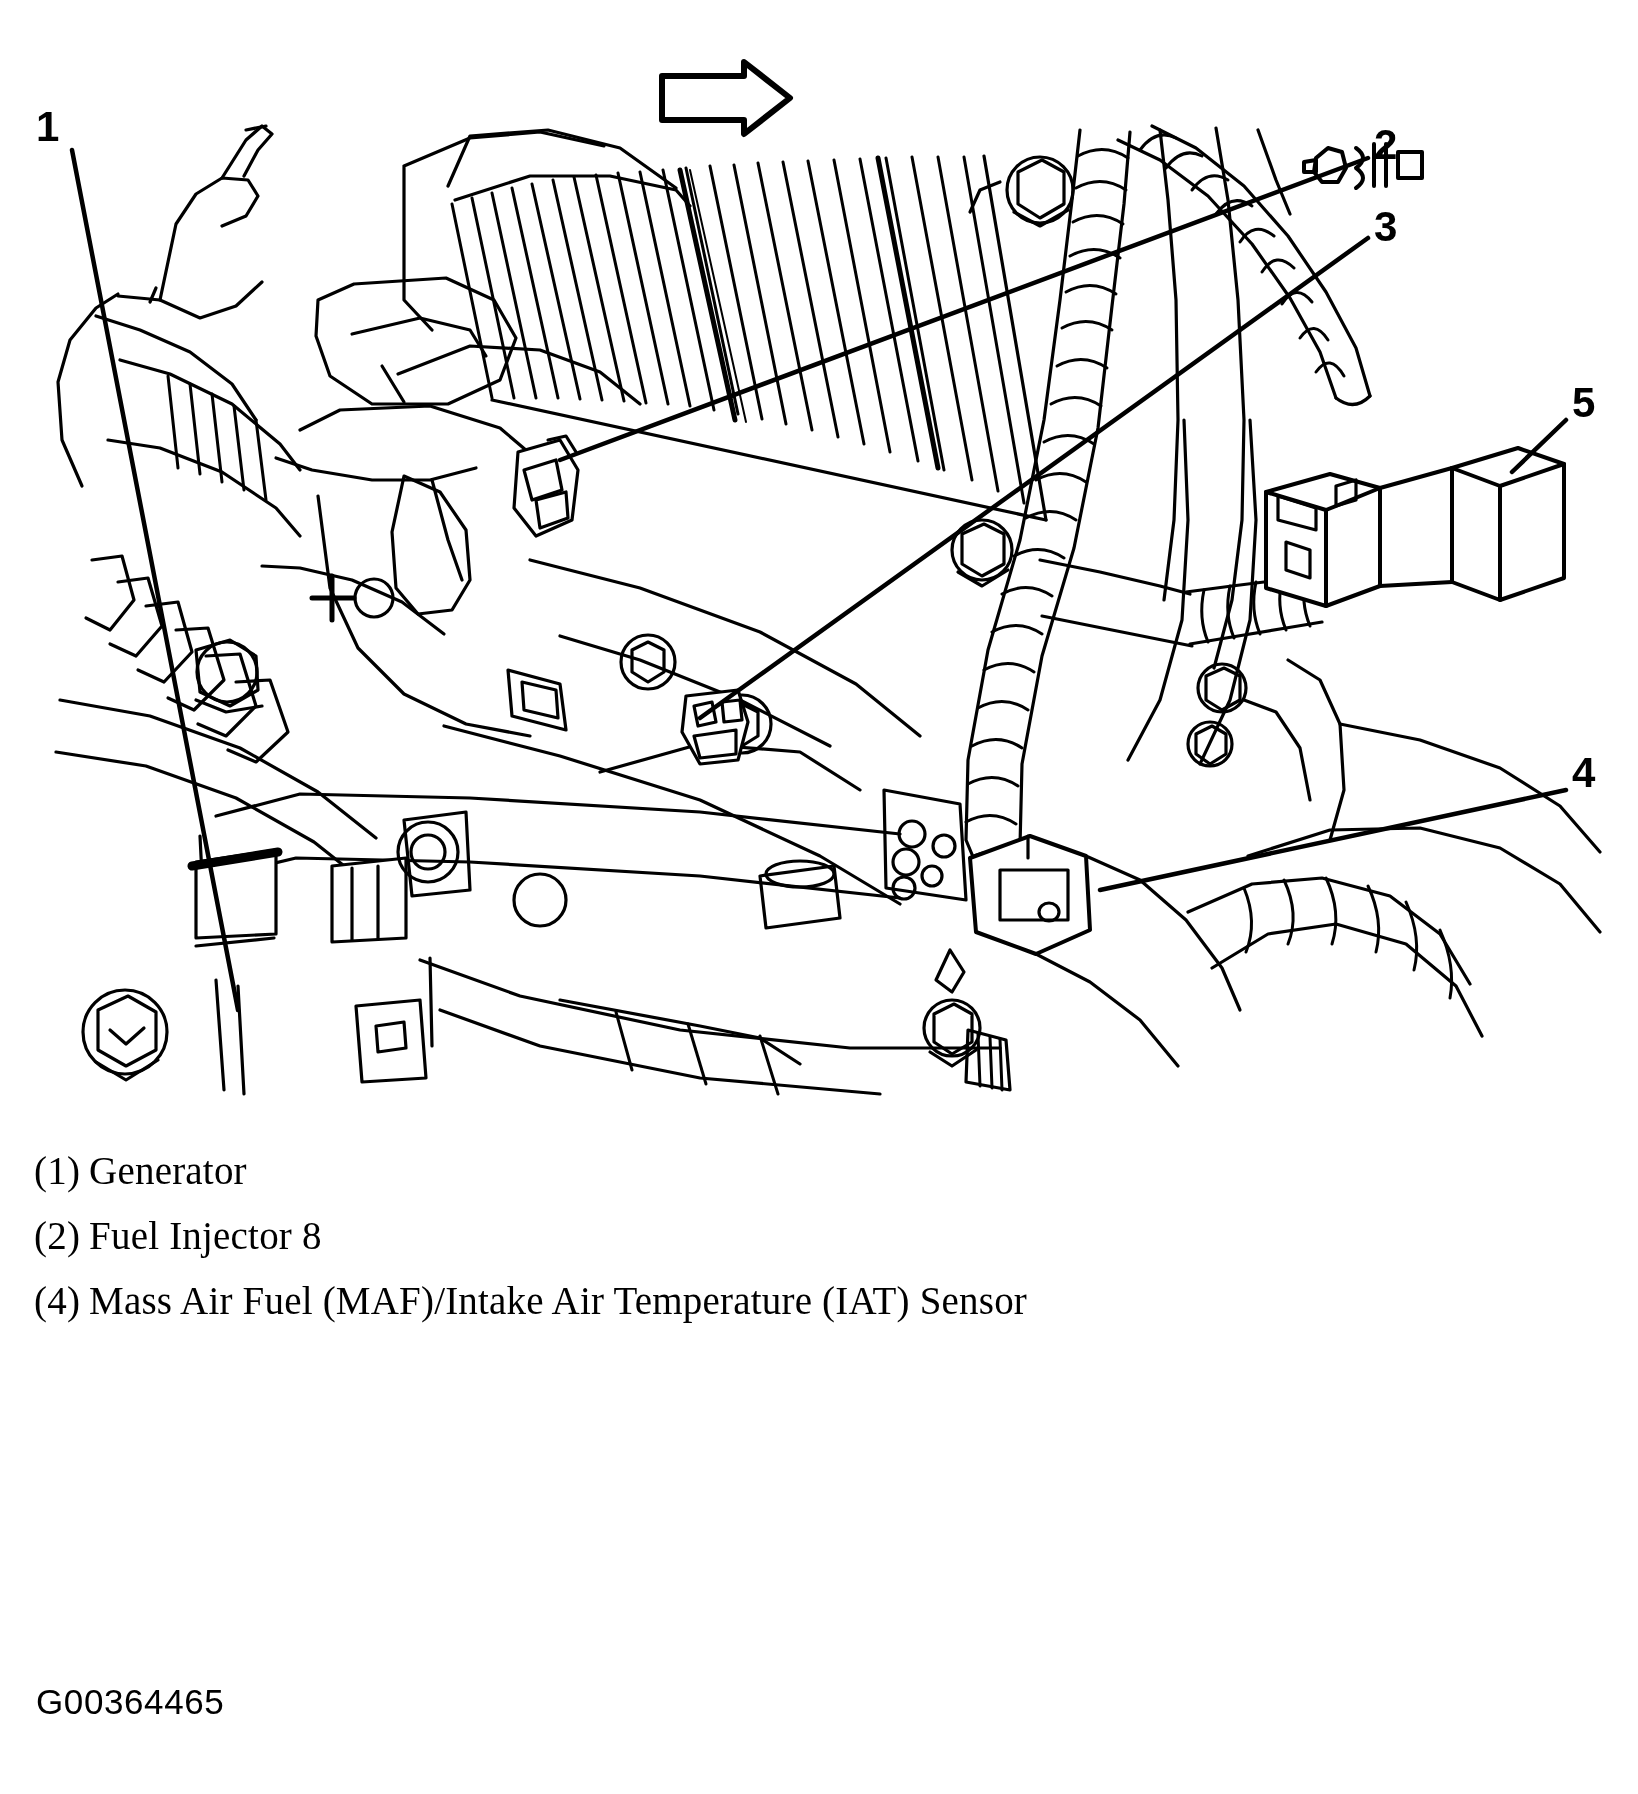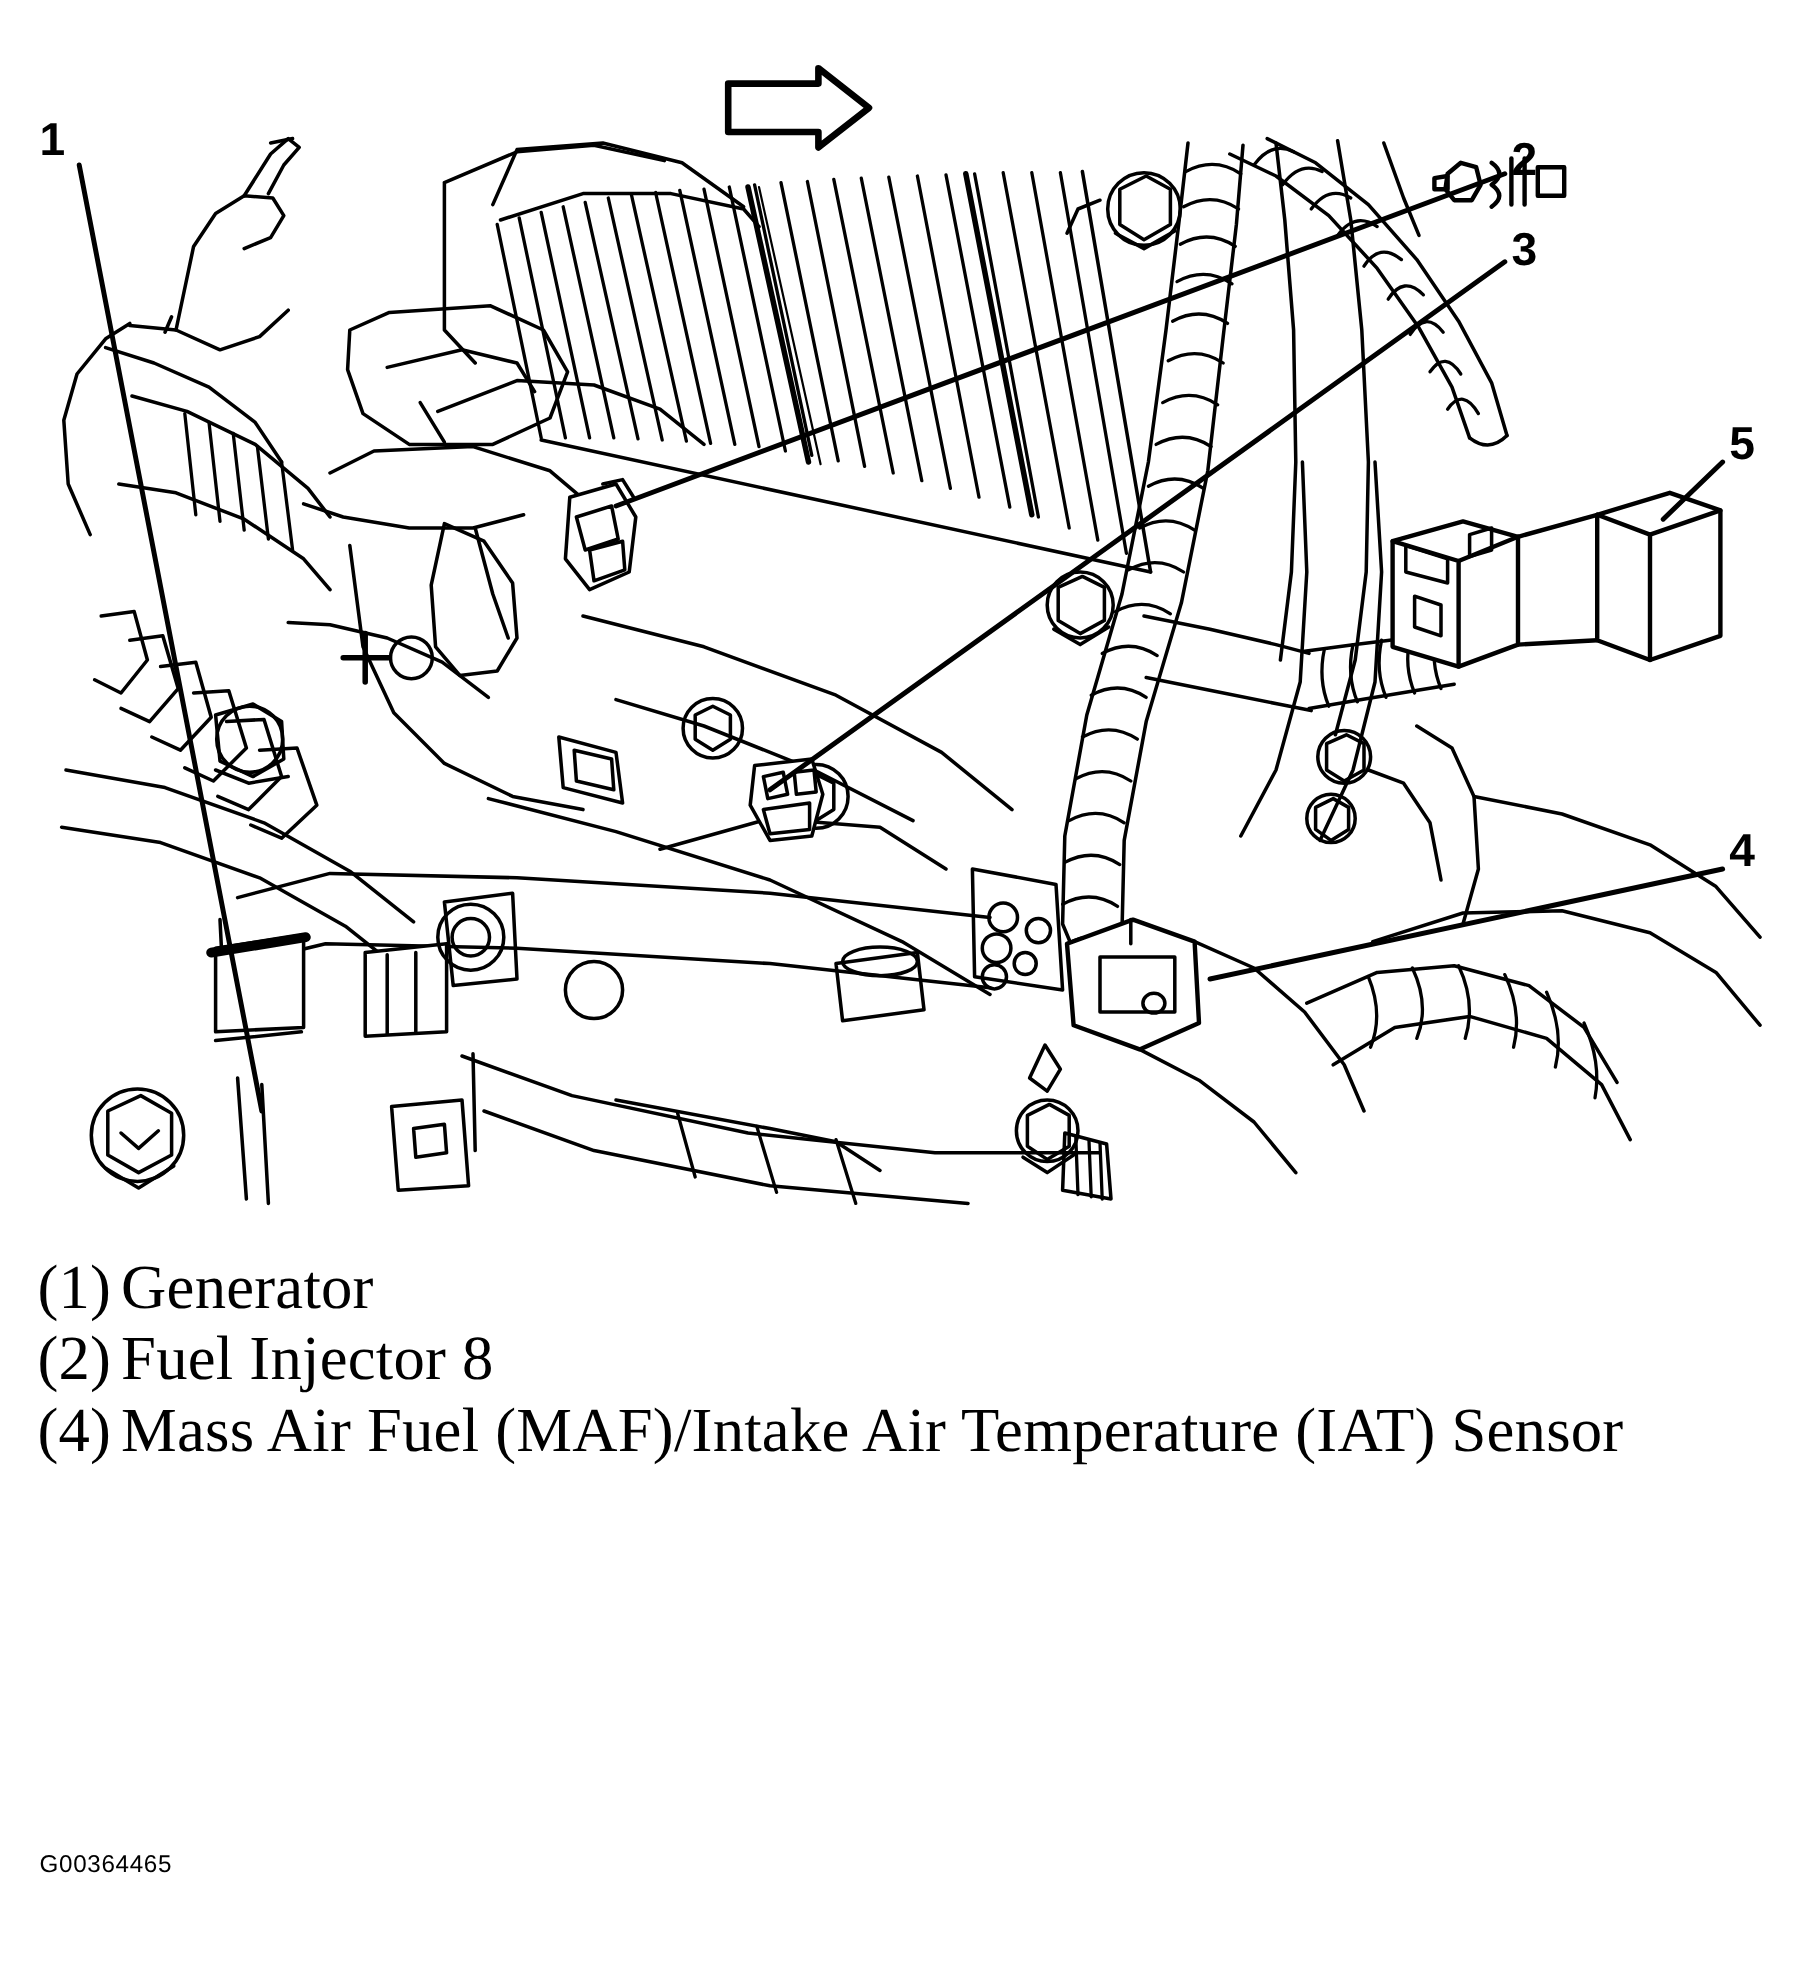--- a/index.html
+++ b/index.html
@@ -39,40 +39,40 @@
 
   
   #legend {
     position: absolute;
     left: 34px;
     top: 1138px;
     width: 1560px;
   }
   .legend-item {
     font-family: "Liberation Serif", serif;
-    font-size: 57px;
+    font-size: 39px;
     line-height: 65px;
     letter-spacing: 0.2px;
     color: #000;
     white-space: nowrap;
   }
   .legend-index {
     display: inline;
   }
   .legend-label {
     display: inline;
     margin-left: 9px;
   }
 
   #figure-id {
     position: absolute;
     left: 36px;
     top: 1682px;
     font-family: "Liberation Sans", sans-serif;
-    font-size: 22px;
+    font-size: 35px;
     letter-spacing: 0.6px;
     color: #000;
   }
 
   
   .callout-number {
     position: absolute;
     font-family: "Liberation Sans", sans-serif;
     font-weight: bold;
     font-size: 42px;

